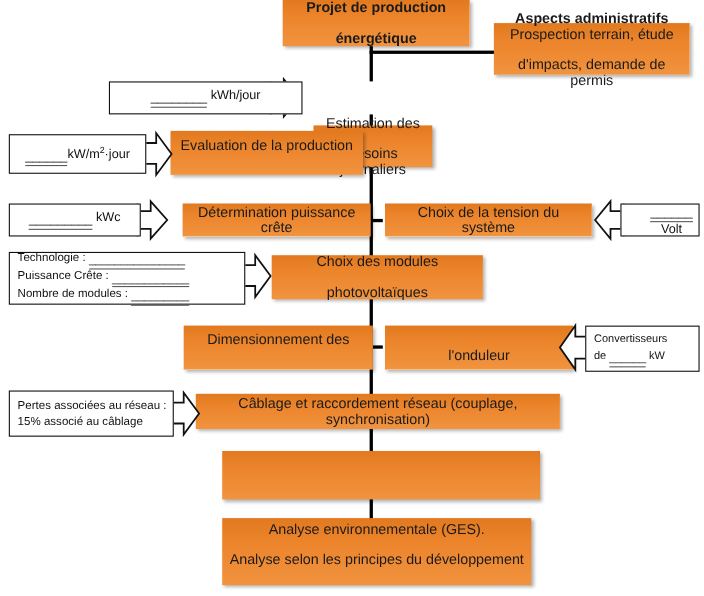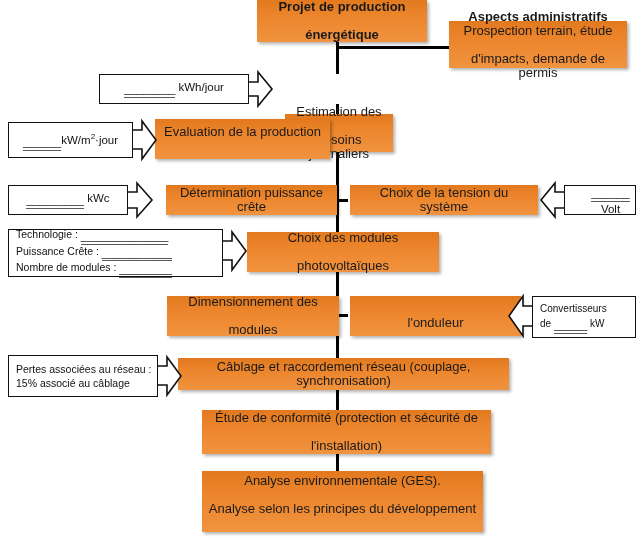--- a/index.html
+++ b/index.html
@@ -143,50 +143,48 @@
   <div class="obox" style="left:247px;top:232px;width:192px;height:40px;">
     <span>
       <span>Choix des modules</span><br>
       <span>photovoltaïques</span>
     </span>
   </div>
 
   <div class="obox" style="left:167px;top:296px;width:172px;height:40px;">
     <span>
       <span>Dimensionnement des</span><br>
-      <span>modules</span>
     </span>
   </div>
 
   <div class="obox" style="left:350px;top:296px;width:171px;height:40px;">
     <span>
       <br>
       <span>l'onduleur</span>
     </span>
   </div>
 
   <div class="obox" style="left:178px;top:358px;width:331px;height:32px;">
     <span>Câblage et raccordement réseau (couplage, synchronisation)</span>
   </div>
 
   <div class="obox" style="left:202px;top:410px;width:289px;height:44px;">
     <span>
-      <span>Étude de conformité (protection et sécurité de</span><br>
-      <span>l'installation)</span>
+      <br>
     </span>
   </div>
 
   <div class="obox" style="left:202px;top:471px;width:281px;height:61px;">
     <span>
       <span>Analyse environnementale (GES).</span><br>
       <span>Analyse selon les principes du développement</span><br>
     </span>
   </div>
 
-  <div class="cbox ctr" style="left:99px;top:74px;width:150px;height:30px;">
+  <div class="cbox ctr" style="left:99px;top:74px;width:176px;height:30px;">
     <span class="txt">
       <span class="blank">________</span>
       <span>kWh/jour</span>
     </span>
   </div>
 
   <div class="cbox ctr" style="left:8px;top:122px;width:125px;height:36px;">
     <span class="txt">
       <span class="blank">______</span><span>kW/m</span><sup>2</sup><span>·jour</span>
     </span>

